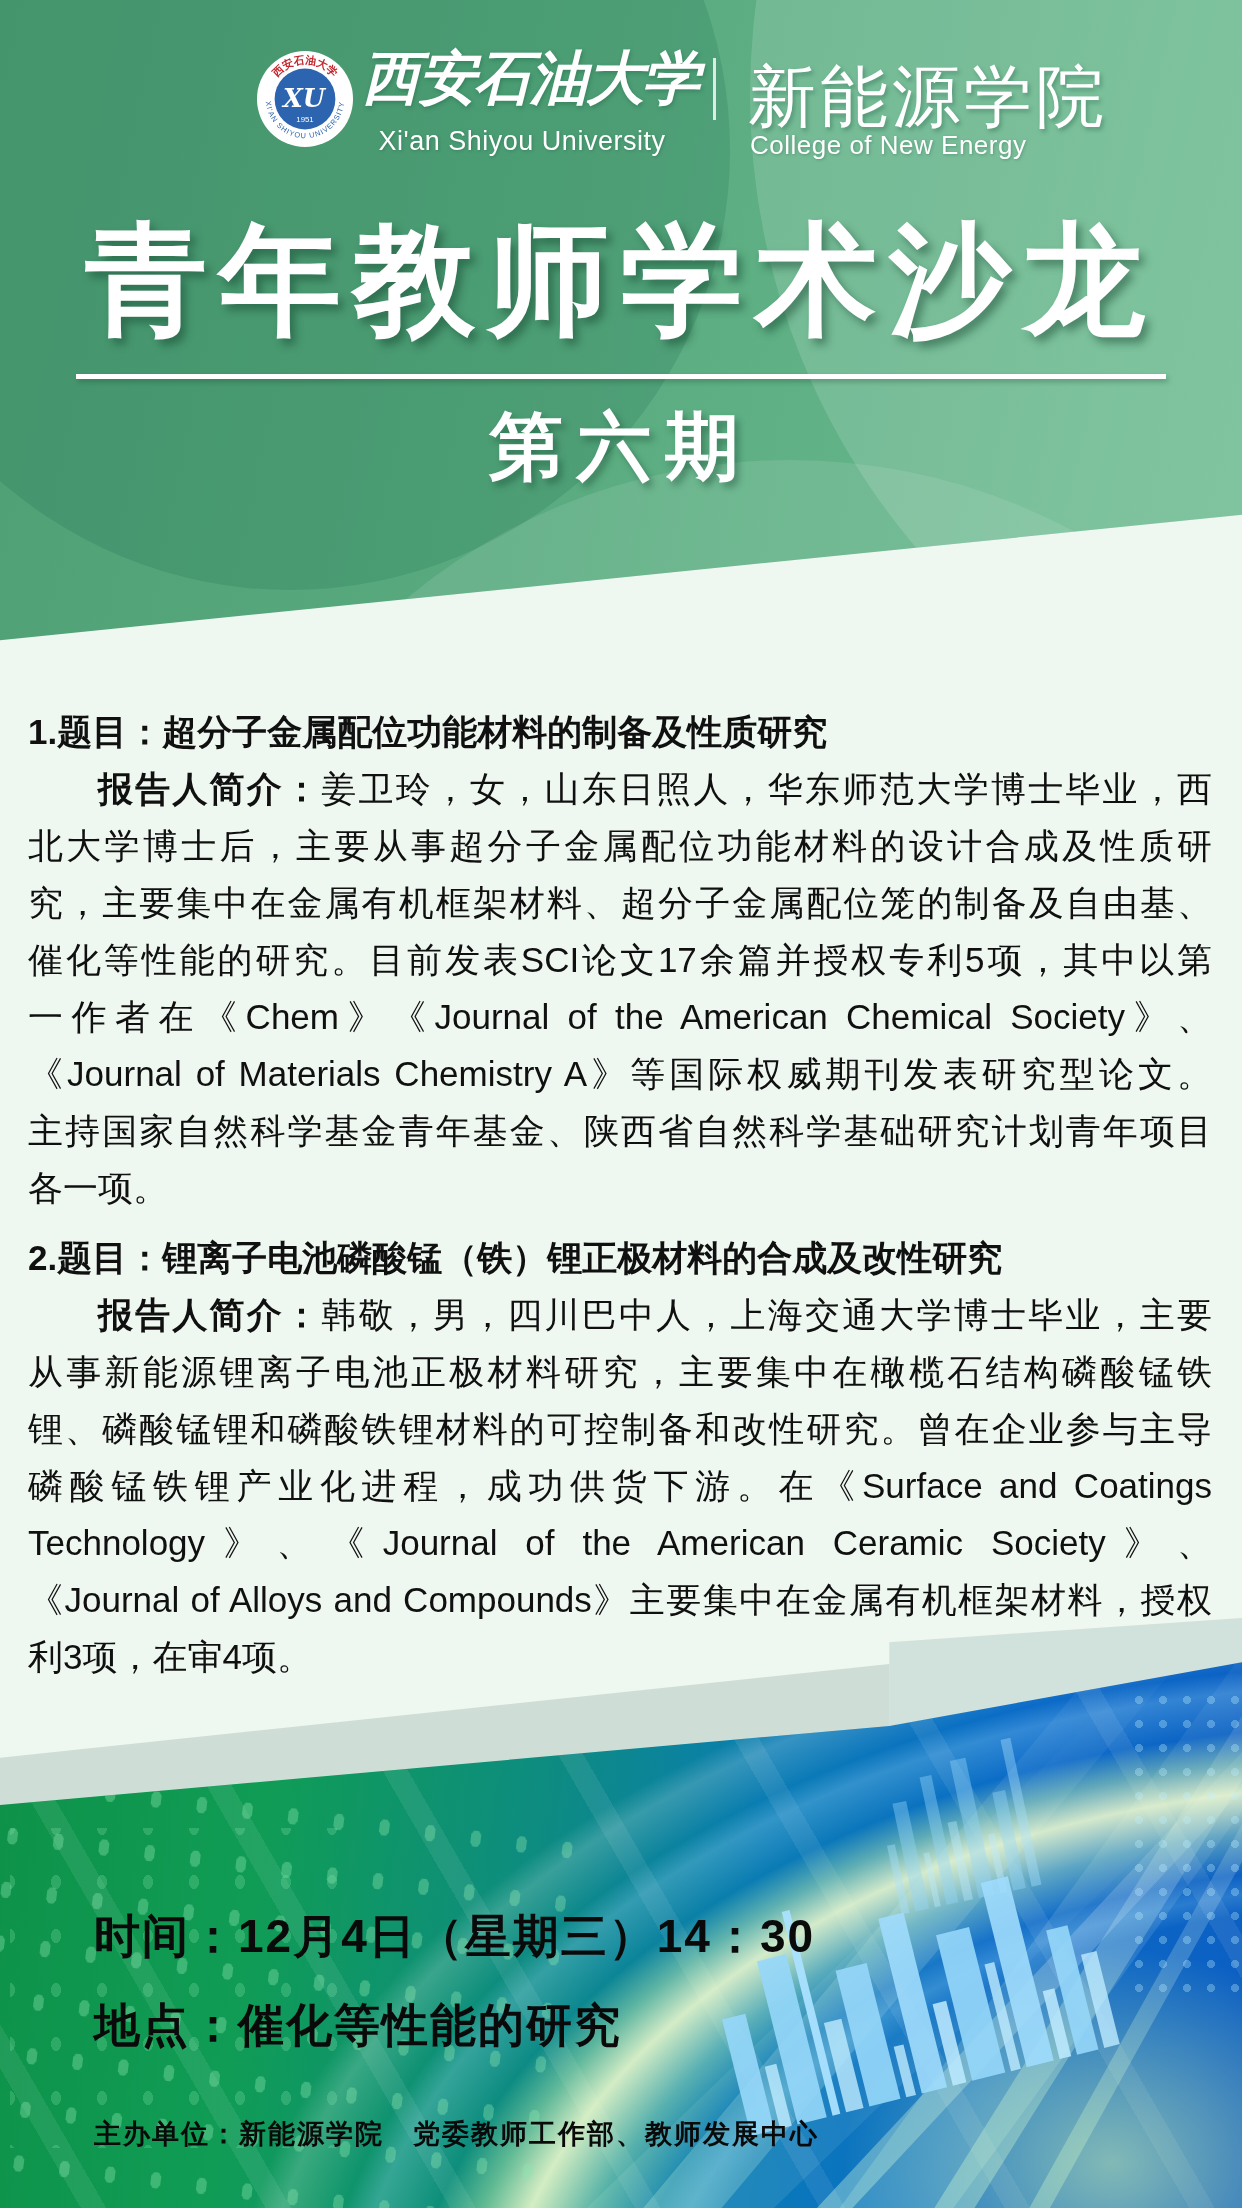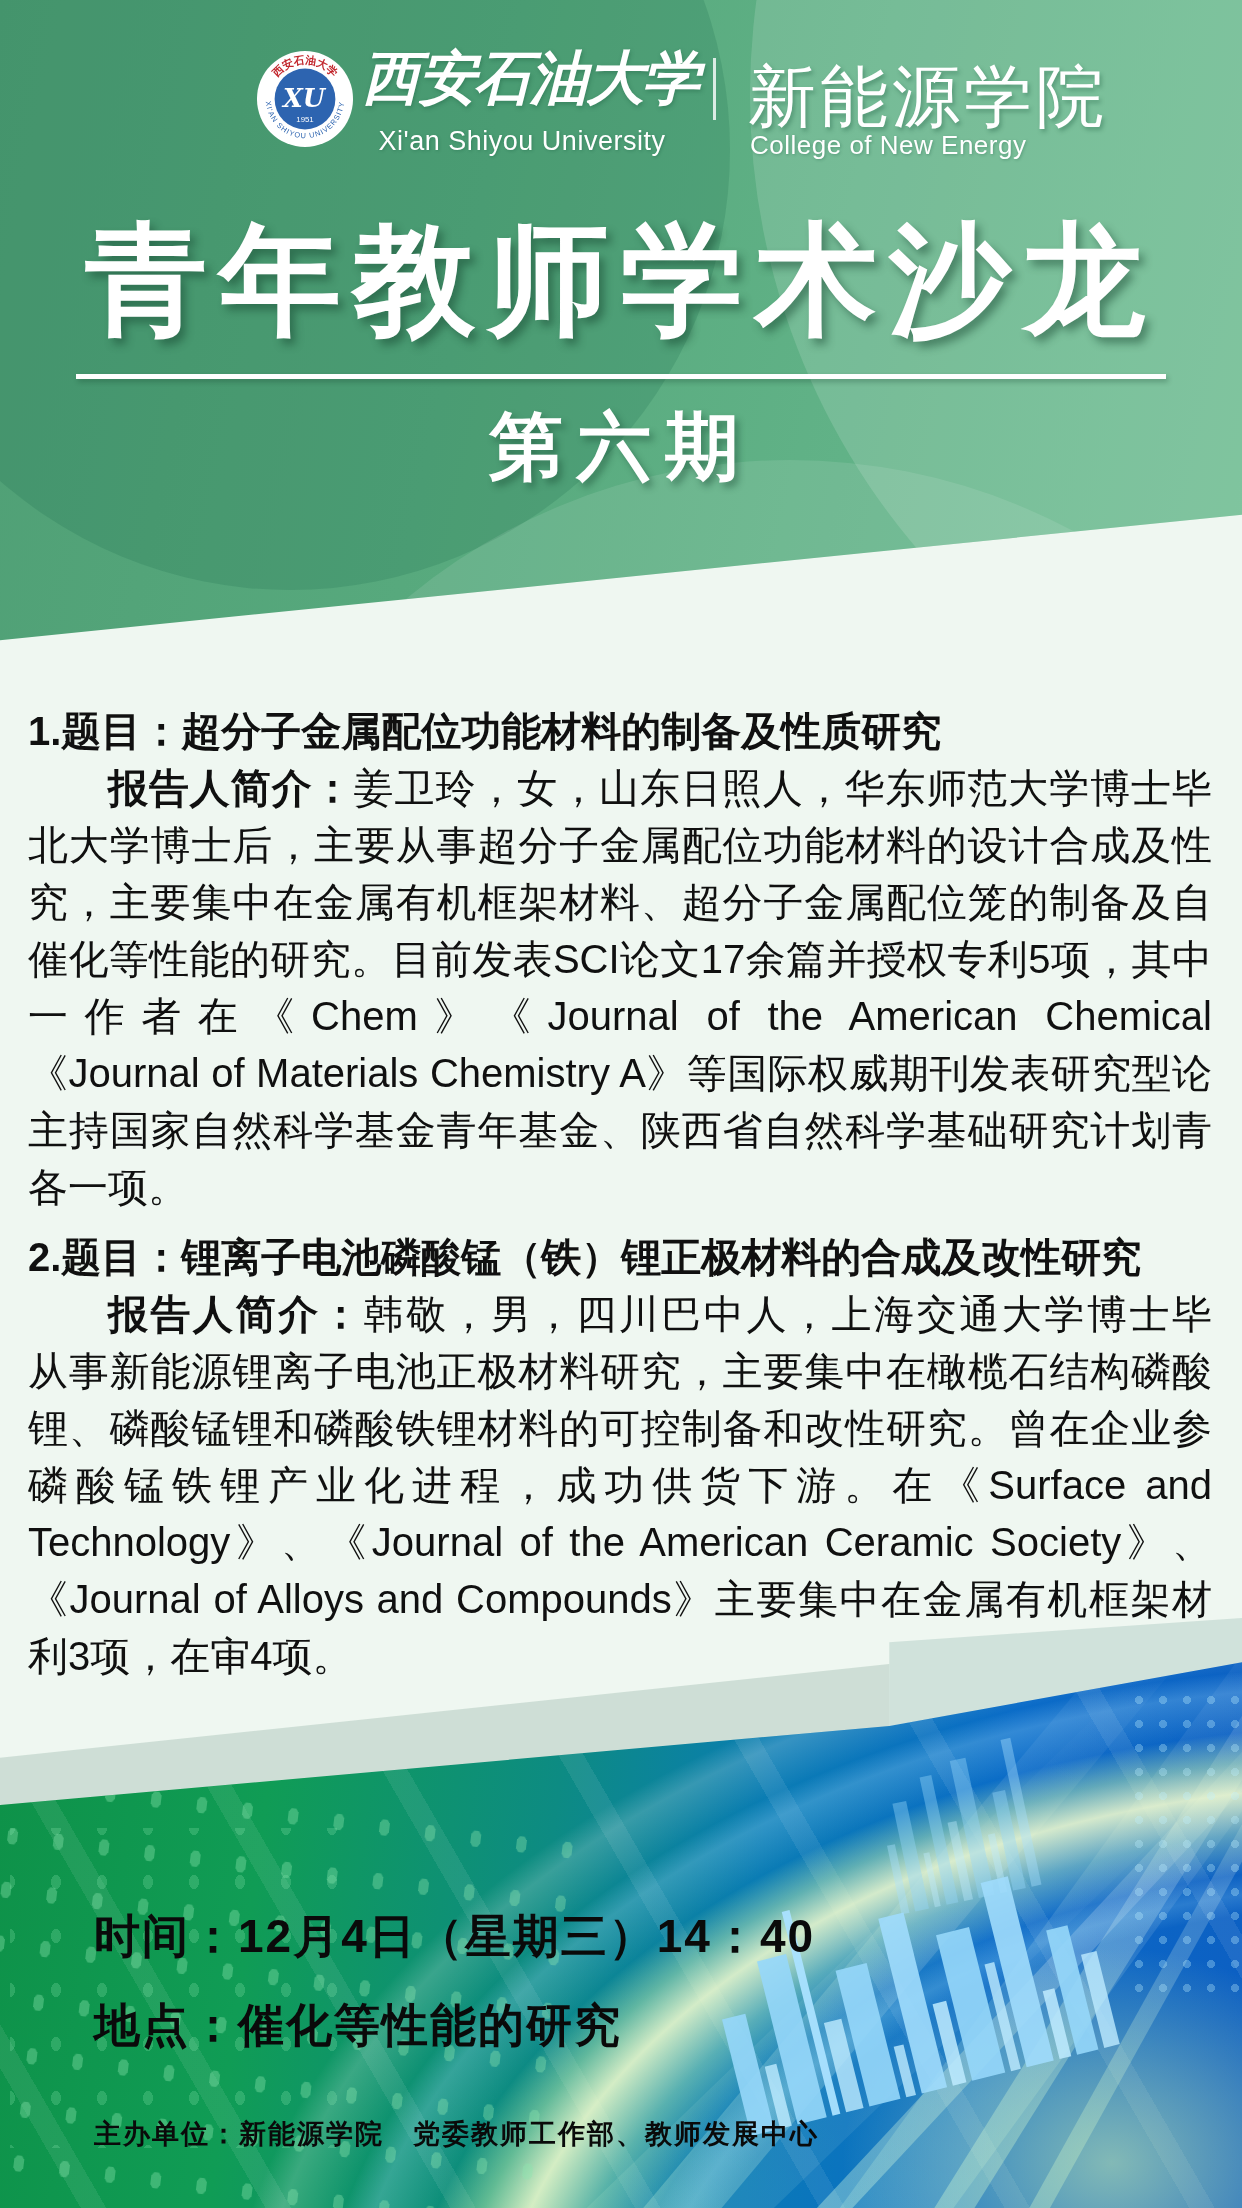--- a/index.html
+++ b/index.html
@@ -30,21 +30,21 @@
   .main-title{position:absolute;left:0;top:200px;width:1242px;text-align:center;color:#fff;
     font-size:122px;font-weight:900;letter-spacing:12px;white-space:nowrap;
     text-shadow:5px 6px 9px rgba(15,60,40,.45);}
   .title-rule{position:absolute;left:76px;top:374px;width:1090px;height:5px;background:#fff;
     box-shadow:2px 3px 5px rgba(15,60,40,.3);}
   .issue{position:absolute;left:0;top:398px;width:1242px;text-align:center;color:#fff;
     font-size:74px;font-weight:900;letter-spacing:14px;text-shadow:4px 5px 7px rgba(15,60,40,.4);}
 
   
   .report{position:absolute;left:28px;top:703px;width:1184px;color:#101010;}
-  .line{font-size:40px;line-height:57px;height:57px;overflow:hidden;text-align:justify;}
+  .line{font-size:35px;line-height:57px;height:57px;overflow:hidden;text-align:justify;}
   .line.fill{text-align-last:justify;}
   .line.indent{text-indent:2em;}
   .line b{font-weight:700;}
   .sec-title{font-weight:700;}
   .section + .section{margin-top:13px;}
 
   
   .footer{position:absolute;left:0;top:1618px;width:1242px;height:590px;}
   .band{position:absolute;inset:0;}
   .band-a{background:rgba(178,202,191,.55);clip-path:polygon(0 23.7%,71.6% 7.8%,71.6% 19.8%,0 32.2%);}
@@ -187,18 +187,18 @@
         <i style="width:26px;height:180px;background:rgba(160,220,252,.9)"></i>
         <i style="width:14px;height:84px;background:rgba(190,235,255,.85)"></i>
         <i style="width:34px;height:150px;background:rgba(150,215,250,.9)"></i>
         <i style="width:10px;height:110px;background:rgba(190,235,255,.8)"></i>
         <i style="width:28px;height:190px;background:rgba(160,220,252,.9)"></i>
         <i style="width:12px;height:70px;background:rgba(190,235,255,.85)"></i>
         <i style="width:22px;height:128px;background:rgba(150,215,250,.9)"></i>
         <i style="width:16px;height:96px;background:rgba(190,235,255,.8)"></i>
       </div>
     </div>
-    <div class="ft ft-time">时间：12月4日（星期三）14：40</div>
+    <div class="ft ft-time">时间：12月4日（星期三）14：30</div>
     <div class="ft ft-loc">地点：催化等性能的研究</div>
     <div class="ft ft-org">主办单位：新能源学院　党委教师工作部、教师发展中心</div>
   </div>
 
 </div>
 
 </body></html>

